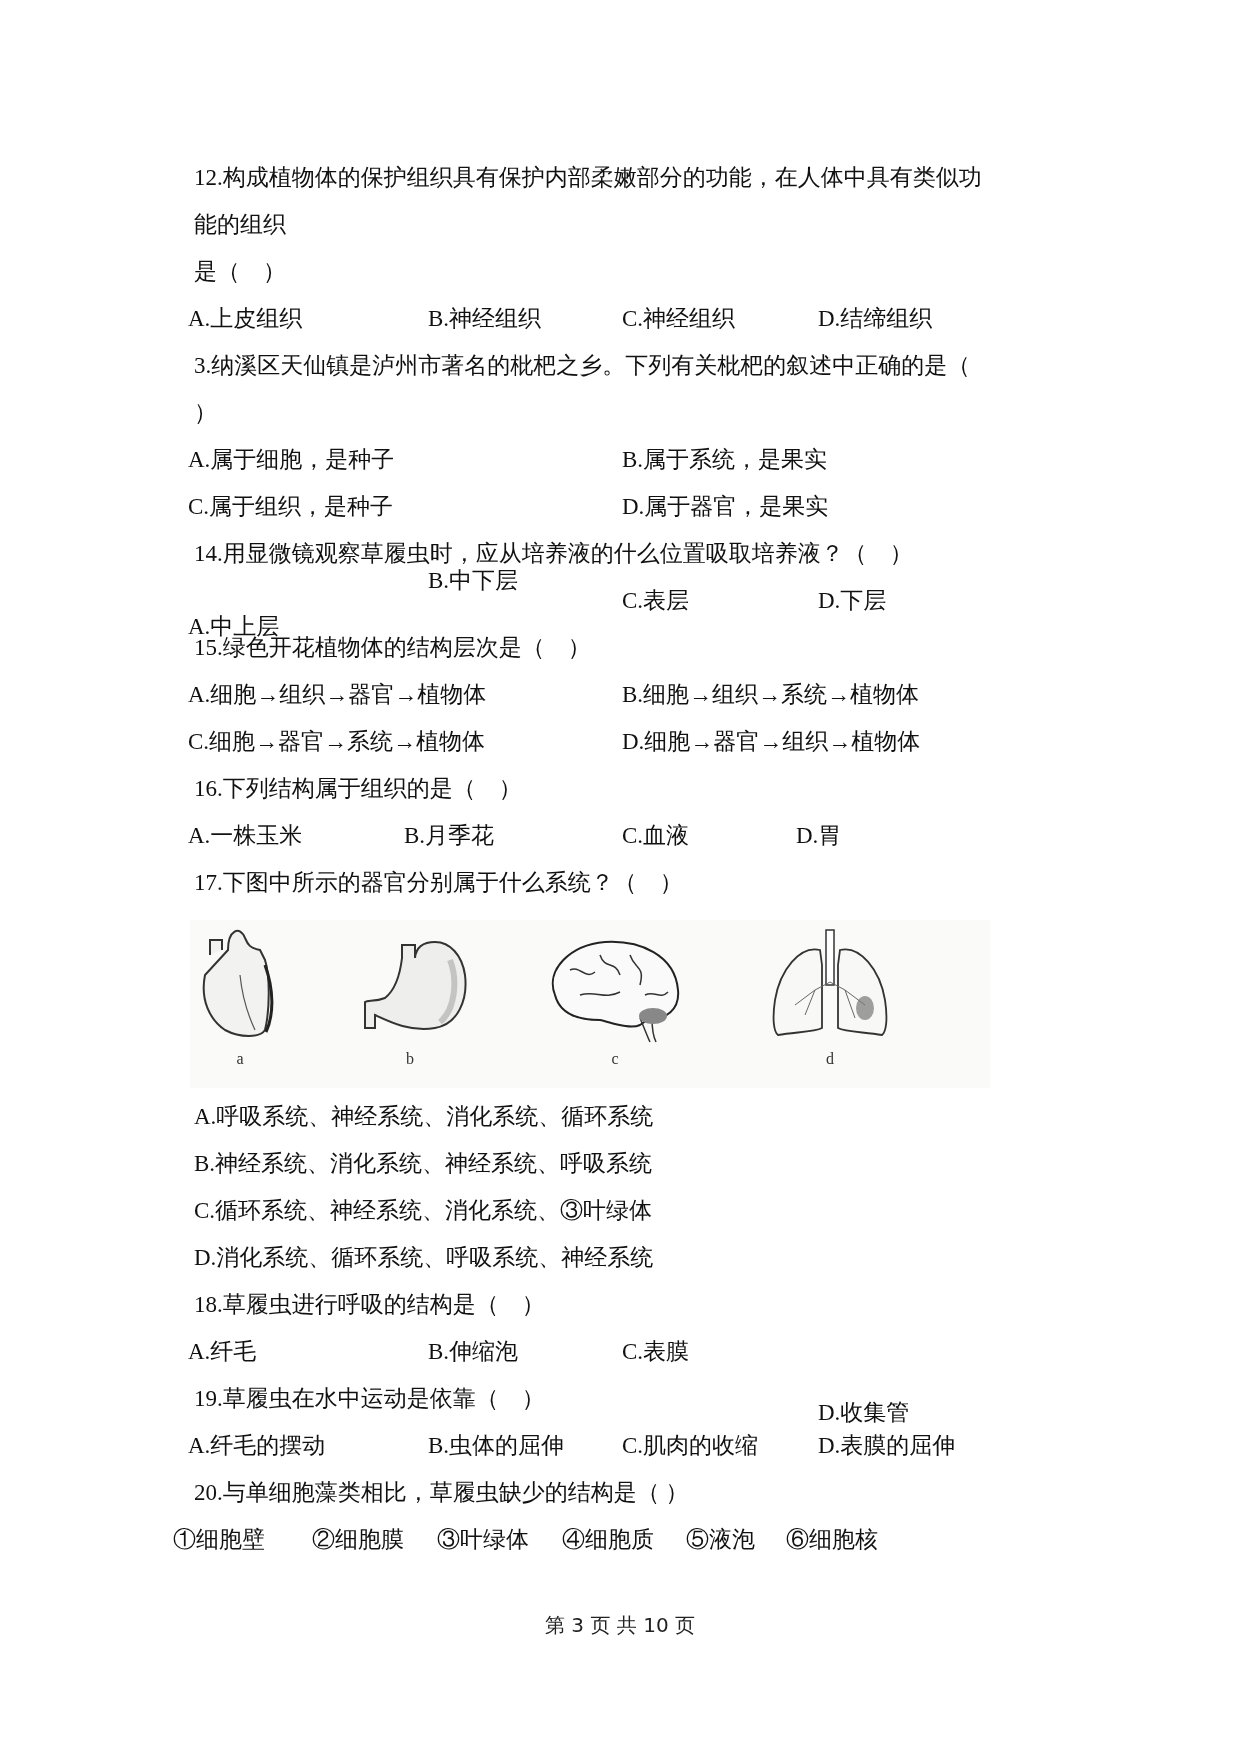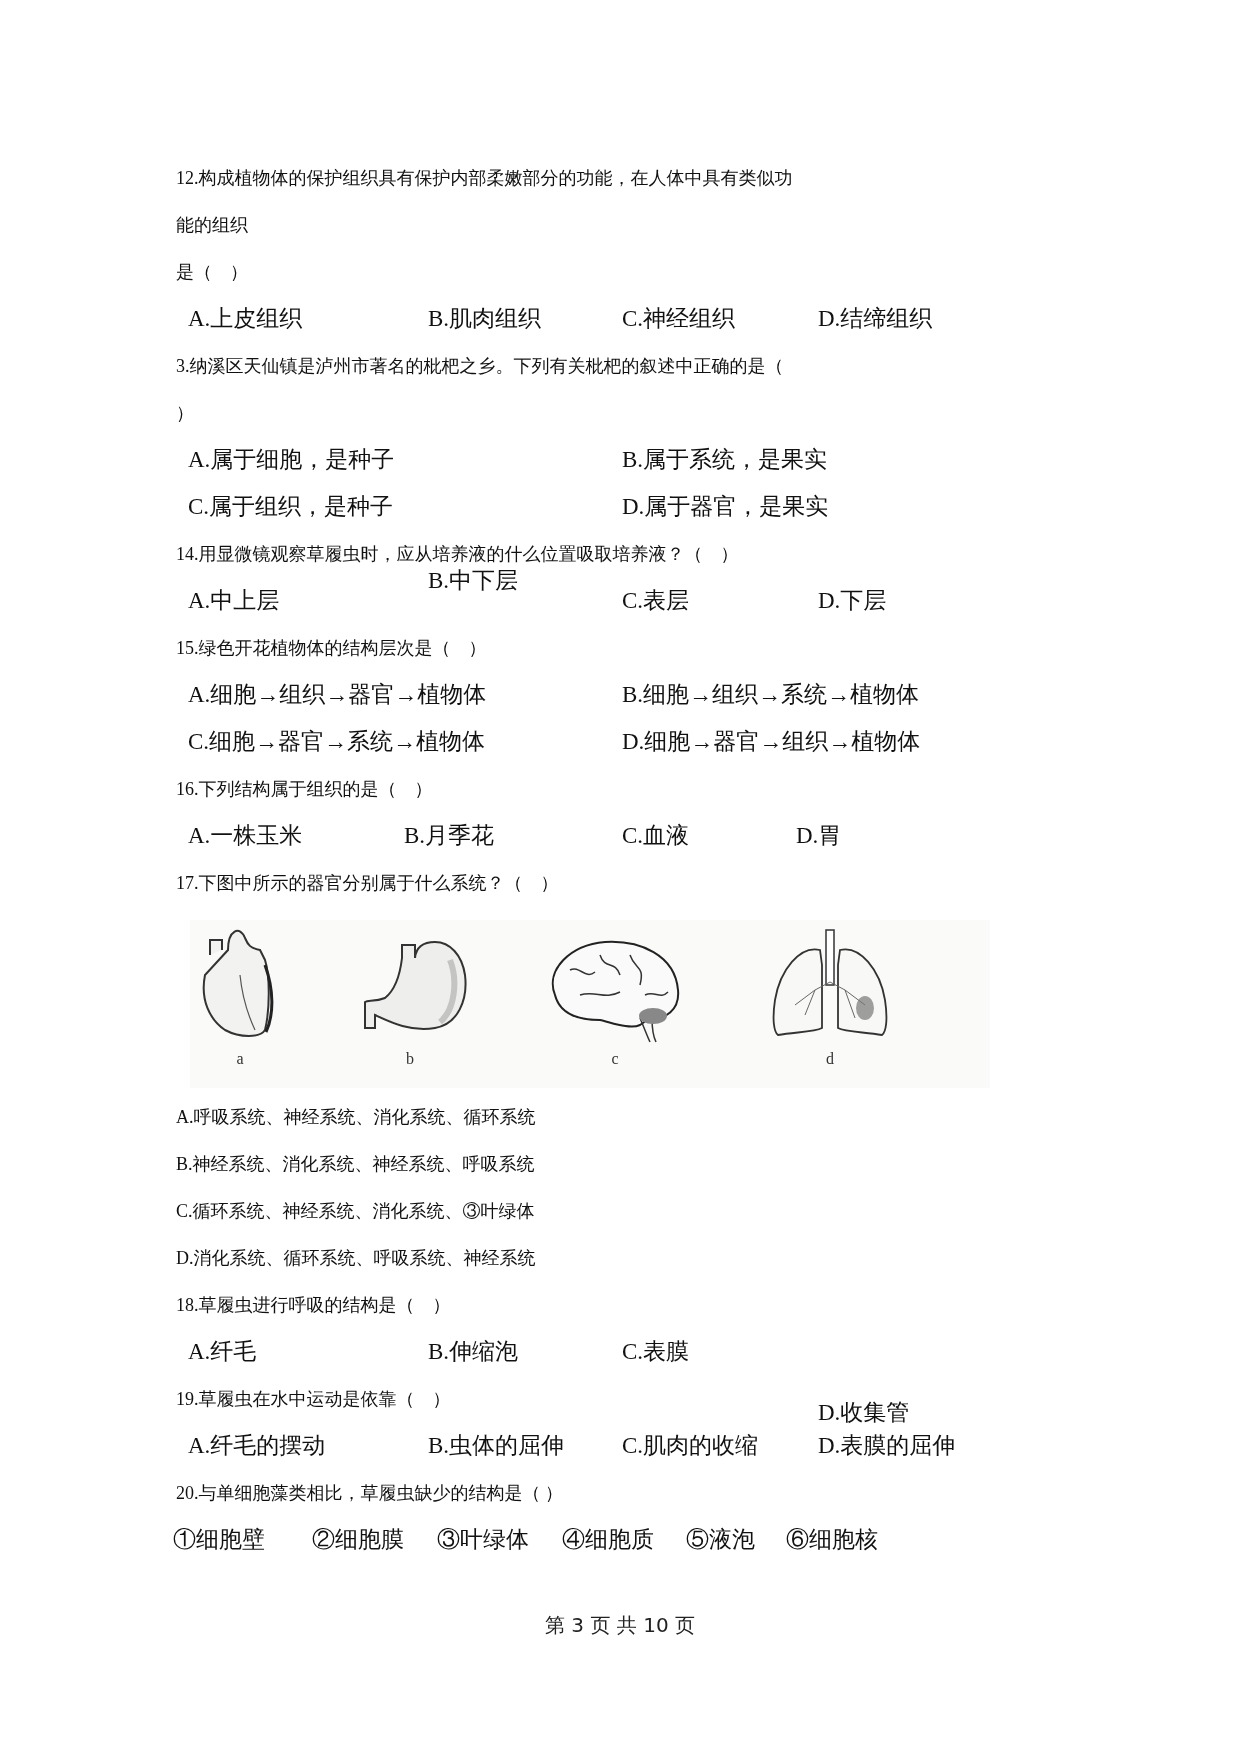--- a/index.html
+++ b/index.html
@@ -1,46 +1,46 @@
 <!DOCTYPE html>
 <html><head>
   <meta charset="utf-8">
   <style>
     html, body { margin: 0; padding: 0; background: #ffffff; }
     body { width: 1240px; height: 1754px; position: relative; overflow: hidden;
            font-family: "Liberation Serif", "DejaVu Serif", serif; color: #111; }
-    .line { position: absolute; left: 176px; font-size: 18px; line-height: 30px; white-space: nowrap; }
+    .line { position: absolute; left: 194px; font-size: 23px; line-height: 30px; white-space: nowrap; }
     .opt { position: absolute; font-size: 23px; line-height: 30px; white-space: nowrap; }
     .figure { position: absolute; left: 190px; top: 920px; width: 800px; height: 168px; background: #fafaf8; }
     .organ { position: absolute; top: 0; width: 140px; height: 168px; }
     .organ svg { position: absolute; left: 0; top: 0; }
     .organ-label { position: absolute; top: 130px; width: 140px; text-align: center; font-size: 16px; color: #333; }
     .footer { position: absolute; top: 1612px; left: 0; width: 1240px; text-align: center;
               font-family: "DejaVu Sans", sans-serif; font-size: 20px; color: #222; }
   </style>
 </head>
 <body>
 
 <div class="line" style="top:163px">12.构成植物体的保护组织具有保护内部柔嫩部分的功能，在人体中具有类似功</div>
 <div class="line" style="top:210px">能的组织</div>
 <div class="line" style="top:257px">是（　）</div>
 <div class="opt" style="top:304px;left:188px">A.上皮组织</div>
-<div class="opt" style="top:304px;left:428px">B.肌肉组织</div>
+<div class="opt" style="top:304px;left:428px">B.神经组织</div>
 <div class="opt" style="top:304px;left:622px">C.神经组织</div>
 <div class="opt" style="top:304px;left:818px">D.结缔组织</div>
 
 <div class="line" style="top:351px">3.纳溪区天仙镇是泸州市著名的枇杷之乡。下列有关枇杷的叙述中正确的是（</div>
 <div class="line" style="top:398px">）</div>
 <div class="opt" style="top:445px;left:188px">A.属于细胞，是种子</div>
 <div class="opt" style="top:445px;left:622px">B.属于系统，是果实</div>
 <div class="opt" style="top:492px;left:188px">C.属于组织，是种子</div>
 <div class="opt" style="top:492px;left:622px">D.属于器官，是果实</div>
 
 <div class="line" style="top:539px">14.用显微镜观察草履虫时，应从培养液的什么位置吸取培养液？（　）</div>
-<div class="opt" style="top:586px;left:188px">A.中上层</div>
+<div class="opt" style="top:612px;left:188px">A.中上层</div>
 <div class="opt" style="top:566px;left:428px">B.中下层</div>
 <div class="opt" style="top:586px;left:622px">C.表层</div>
 <div class="opt" style="top:586px;left:818px">D.下层</div>
 
 <div class="line" style="top:633px">15.绿色开花植物体的结构层次是（　）</div>
 <div class="opt" style="top:680px;left:188px">A.细胞→组织→器官→植物体</div>
 <div class="opt" style="top:680px;left:622px">B.细胞→组织→系统→植物体</div>
 <div class="opt" style="top:727px;left:188px">C.细胞→器官→系统→植物体</div>
 <div class="opt" style="top:727px;left:622px">D.细胞→器官→组织→植物体</div>
 

